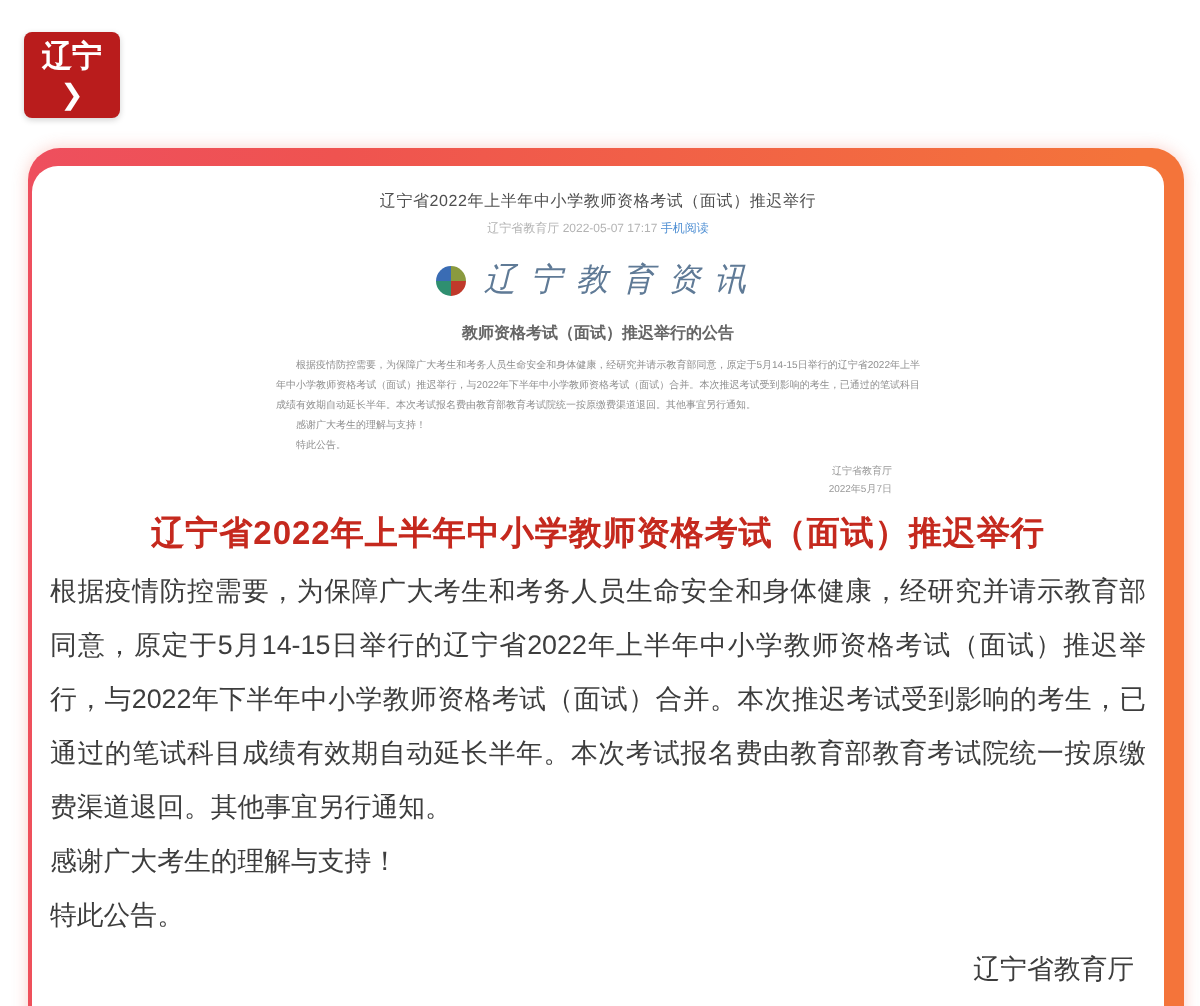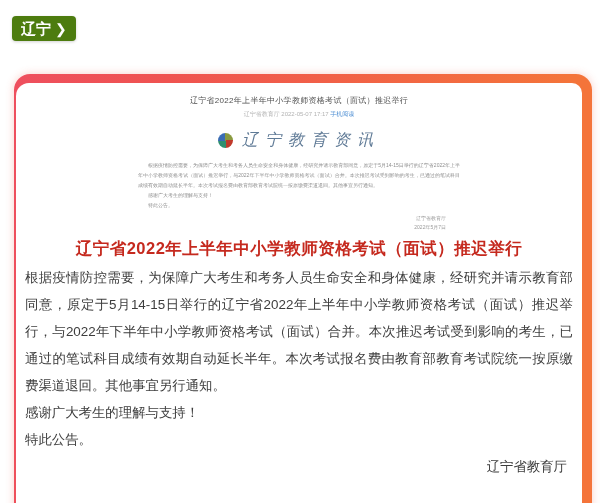--- a/index.html
+++ b/index.html
@@ -3,24 +3,25 @@
 <meta charset="utf-8">
 <style>
   html, body { margin:0; padding:0; }
   body {
     width:600px; height:503px; overflow:hidden; background:#ffffff;
     font-family:"Liberation Sans","DejaVu Sans",sans-serif;
     position:relative;
   }
   .region-tag{
     position:absolute; left:12px; top:16px;
-    background:#4d7c0f; color:#ffffff; border-radius:4px;
+    background:#b91c1c; color:#ffffff; border-radius:4px;
     padding:5px 9px; font-size:15px; font-weight:bold;
     display:inline-flex; align-items:center; gap:4px; line-height:1;
     box-shadow:0 1px 3px rgba(0,0,0,.18);
+    flex-direction:column;
   }
   .region-tag .chev{ font-size:14px; font-weight:bold; }
   .card-frame{
     position:absolute; left:14px; top:74px; width:578px; height:460px;
     box-sizing:border-box;
     background:linear-gradient(95deg,#ee4f5e 0%,#ef5350 25%,#f4743a 90%);
     border-radius:16px 16px 0 0;
     padding:9px 10px 0 2px;
     box-shadow:0 0 8px rgba(238,95,75,.30);
   }
@@ -75,20 +76,21 @@
       <div class="mini-meta">
         <span>辽宁省教育厅</span>
         <span>2022-05-07 17:17</span>
         <span class="blue">手机阅读</span>
       </div>
       <div class="logo-row">
         <span class="pie"></span>
         <span class="logo-text">辽宁教育资讯</span>
       </div>
       <div class="mini-doc-title">
+        <div>教师资格考试（面试）推迟举行的公告</div>
       </div>
       <div class="mini-body">
         <p>根据疫情防控需要，为保障广大考生和考务人员生命安全和身体健康，经研究并请示教育部同意，原定于5月14-15日举行的辽宁省2022年上半年中小学教师资格考试（面试）推迟举行，与2022年下半年中小学教师资格考试（面试）合并。本次推迟考试受到影响的考生，已通过的笔试科目成绩有效期自动延长半年。本次考试报名费由教育部教育考试院统一按原缴费渠道退回。其他事宜另行通知。</p>
         <p>感谢广大考生的理解与支持！</p>
         <p>特此公告。</p>
       </div>
       <div class="mini-footer">
         <div>辽宁省教育厅</div>
         <div>2022年5月7日</div>
       </div>

